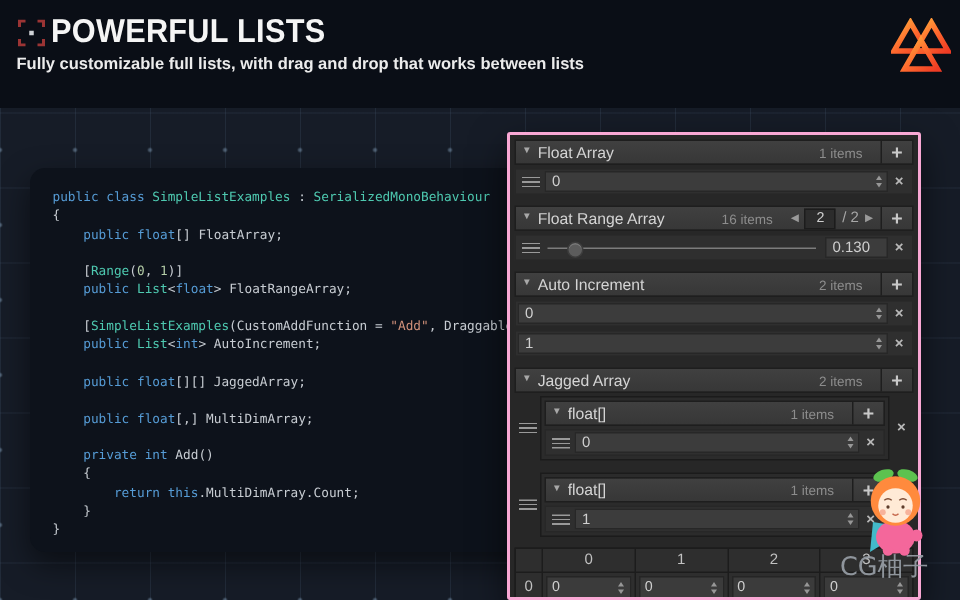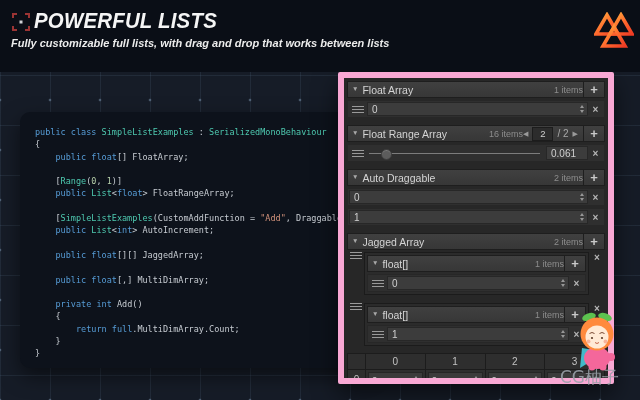--- a/index.html
+++ b/index.html
@@ -9,49 +9,49 @@
   
   .bg-grid{position:absolute;left:0;right:0;top:72px;bottom:0;background-color:#161c27;
     background-image:
       radial-gradient(circle, rgba(150,180,210,.40) 1px, transparent 1.7px),
       linear-gradient(rgba(100,128,158,.15) 1px, transparent 1px),
       linear-gradient(90deg, rgba(100,128,158,.15) 1px, transparent 1px);
     background-size:50px 50px,50px 50px,50px 50px;
     background-position:25px 3px,0 3px,0 3px;}
 
   
-  .header-band{position:absolute;left:0;top:0;right:0;height:72px;background:#0a0e16;z-index:3;font-style:italic;}
+  .header-band{position:absolute;left:0;top:0;right:0;height:72px;background:#0a0e16;z-index:3;}
   .target-icon{position:absolute;left:12px;top:13px;}
   .page-title{position:absolute;left:34px;top:8px;font-size:22px;font-weight:bold;color:#f5f5f5;
     letter-spacing:.2px;transform:scaleX(.93);transform-origin:left top;white-space:nowrap;}
   .page-subtitle{position:absolute;left:11px;top:37px;font-size:11px;font-weight:bold;color:#ececec;white-space:nowrap;}
   .logo-wrap{position:absolute;right:6px;top:12px;display:flex;align-items:center;gap:10px;}
   .logo-text{font-family:"DejaVu Sans Mono",monospace;font-weight:bold;font-size:28px;color:#ffffff;
     letter-spacing:3px;line-height:38px;}
 
   
   .code-panel{position:absolute;left:20px;top:112px;width:350px;height:256px;background:#0d121b;
     border-radius:10px;box-shadow:0 8px 20px rgba(0,0,0,.5);z-index:1;overflow:hidden;}
   .code-panel pre{margin:0;padding:14px 0 0 15px;font-family:"DejaVu Sans Mono",monospace;
     font-size:8.5px;line-height:12.3px;color:#c7ccd2;white-space:pre;}
   .tk-k{color:#569cd6;} .tk-t{color:#4ec9b0;margin-top:39px;} .tk-s{color:#d1917a;} .tk-n{color:#b5cea8;} .tk-p{color:#c7ccd2;}
   .guide{position:absolute;border-left:1px dotted #2b3342;width:0;}
   .g1{left:39px;top:140px;height:208px;} .g2{left:61px;top:315px;height:22px;}
 
   
-  .inspector{position:absolute;left:338px;top:72px;width:276px;height:312px;box-sizing:border-box;
-    background:#272727;border:6px solid #f9a8d4;border-radius:2px;padding:3px;z-index:2;
+  .inspector{position:absolute;left:338px;top:88px;width:276px;height:312px;box-sizing:border-box;
+    background:#272727;border:2px solid #f9a8d4;border-radius:2px;padding:3px;z-index:2;
     box-shadow:0 10px 24px rgba(0,0,0,.55);font-size:10px;color:#ccc;overflow:hidden;}
   .sec{margin-bottom:7px;}
   .sec-header{height:17px;display:flex;align-items:center;box-sizing:border-box;
     background:linear-gradient(#404040,#373737);border:1px solid #1e1e1e;}
   .tri{margin-left:4px;font-size:6.5px;color:#a8a8a8;line-height:1;}
   .sec-title{margin-left:4px;font-size:10.5px;color:#d4d4d4;}
   .spacer{flex:1;}
-  .count{font-size:9px;color:#8d8d8d;margin-right:0;}
+  .count{font-size:9px;color:#8d8d8d;margin-right:12px;}
   .pg{display:flex;align-items:center;gap:4px;margin-right:5px;}
   .pg-arrow{font-size:7px;color:#9a9a9a;line-height:1;}
   .pg-box{width:19px;height:12px;background:#2c2c2c;border:1px solid #1c1c1c;color:#cfcfcf;
     font-size:9.5px;display:flex;align-items:center;justify-content:center;}
   .pg-total{font-size:10px;color:#a8a8a8;}
   .plus-cell{width:20px;align-self:stretch;border-left:1px solid #1e1e1e;display:flex;align-items:center;
     justify-content:center;font-size:13px;font-weight:bold;color:#c9c9c9;}
   .row{height:16px;margin-top:2px;background:#2f2f2f;border:1px solid #272727;display:flex;
     align-items:center;box-sizing:content-box;padding:0 1px;}
   .drag-handle{width:12px;height:7px;margin:0 3px;
@@ -63,21 +63,21 @@
     align-items:center;justify-content:center;gap:2px;}
   .stp-u{width:0;height:0;border-left:2.5px solid transparent;border-right:2.5px solid transparent;
     border-bottom:3px solid #979797;}
   .stp-d{width:0;height:0;border-left:2.5px solid transparent;border-right:2.5px solid transparent;
     border-top:3px solid #979797;}
   .x-cell{width:15px;text-align:center;font-size:10px;font-weight:bold;color:#b8b8b8;}
   .slider{flex:1;align-self:stretch;position:relative;margin-right:4px;}
   .slider-track{position:absolute;left:2px;right:2px;top:7.5px;height:1.5px;background:#7c7c7c;}
   .slider-knob{position:absolute;top:3.5px;width:9px;height:9px;border-radius:50%;background:#5c5c5c;
     border:1px solid #3c3c3c;box-shadow:inset 0 1px rgba(255,255,255,.18);}
-  .nested-wrap{display:flex;align-items:flex-start;margin-top:2px;}
+  .nested-wrap{display:flex;align-items:center;margin-top:2px;}
   .nested-wrap + .nested-wrap{margin-top:8px;}
   .outer-handle{width:17px;display:flex;align-items:center;justify-content:center;}
   .outer-handle .drag-handle{margin:0;}
   .nested-box{flex:1;border:1px solid #1b1b1b;background:#2b2b2b;padding:2px;}
   .outer-x{width:16px;display:flex;align-items:center;justify-content:center;font-size:10px;
     font-weight:bold;color:#b8b8b8;}
   .grid-table{margin-top:7px;display:grid;grid-template-columns:17px repeat(4,1fr);gap:1px;
     background:#1c1c1c;border:1px solid #1c1c1c;}
   .gt-cell{background:#2e2e2e;min-height:15px;display:flex;align-items:center;justify-content:center;
     color:#c2c2c2;font-size:10px;}
@@ -139,21 +139,21 @@
 
 <span class="tk-p">    [</span><span class="tk-t">SimpleListExamples</span><span class="tk-p">(CustomAddFunction = </span><span class="tk-s">"Add"</span><span class="tk-p">, Draggable</span>
 <span class="tk-p">    </span><span class="tk-k">public </span><span class="tk-t">List</span><span class="tk-p">&lt;</span><span class="tk-k">int</span><span class="tk-p">&gt; AutoIncrement;</span>
 
 <span class="tk-p">    </span><span class="tk-k">public </span><span class="tk-k">float</span><span class="tk-p">[][] JaggedArray;</span>
 
 <span class="tk-p">    </span><span class="tk-k">public </span><span class="tk-k">float</span><span class="tk-p">[,] MultiDimArray;</span>
 
 <span class="tk-p">    </span><span class="tk-k">private </span><span class="tk-k">int</span><span class="tk-p"> Add()</span>
 <span class="tk-p">    {</span>
-<span class="tk-p">        </span><span class="tk-k">return </span><span class="tk-k">full</span><span class="tk-p">.MultiDimArray.Count;</span>
+<span class="tk-p">        </span><span class="tk-k">return </span><span class="tk-k">this</span><span class="tk-p">.MultiDimArray.Count;</span>
 <span class="tk-p">    }</span>
 <span class="tk-p">}</span></pre>
 </div>
 <div class="guide g1"></div>
 <div class="guide g2"></div>
 
 <div class="inspector" id="inspector">
     <div class="sec">
       <div class="sec-header">
         <span class="tri">▼</span>
@@ -188,29 +188,29 @@
         </span>
         <span class="plus-cell">+</span>
       </div>
       <div class="row">
         <span class="drag-handle"></span>
         <div class="slider">
           <div class="slider-track"></div>
           <div class="slider-knob" style="left: 8%;"></div>
         </div>
         <div class="field small">
-          <span class="fv">0.061</span>
+          <span class="fv">0.130</span>
         </div>
         <span class="x-cell">×</span>
       </div>
     </div>
     <div class="sec">
       <div class="sec-header">
         <span class="tri">▼</span>
-        <span class="sec-title">Auto Draggable</span>
+        <span class="sec-title">Auto Increment</span>
         <span class="spacer"></span>
         <span class="count">2 items</span>
         <span class="plus-cell">+</span>
       </div>
       <div class="row">
         <div class="field">
           <span class="fv">0</span>
           <span class="stp">
             <span class="stp-u"></span>
             <span class="stp-d"></span>

